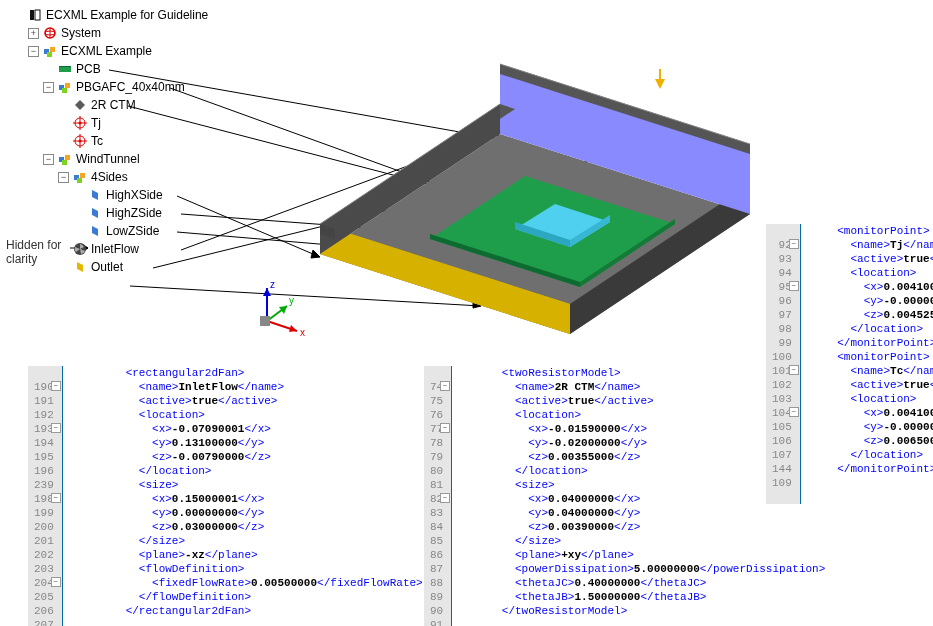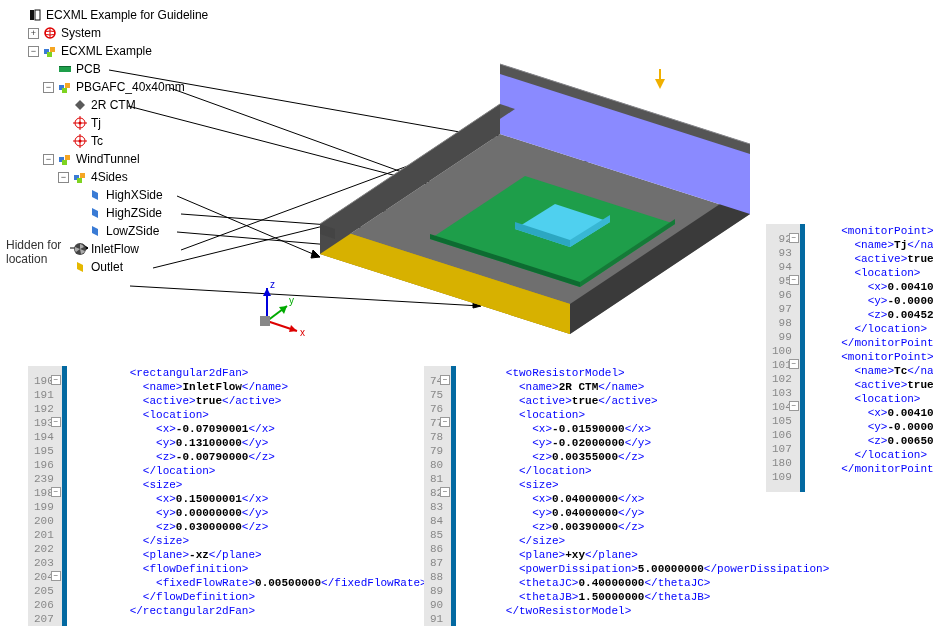--- a/index.html
+++ b/index.html
@@ -67,22 +67,22 @@
     position: absolute;
     font-family: Consolas, "Courier New", monospace;
     font-size: 11px;
     line-height: 14px;
     display: flex;
   }
   .gutter {
     background: #e6e6e6;
     color: #888;
     text-align: right;
-    padding: 8px 2px;
-    border-right: 5px solid #0369a1;
+    padding: 14px 2px;
+    border-right: 1px solid #0369a1;
   }
   .gutter .ln { display:block; padding: 0 6px 0 4px; position:relative;}
   .fold {
     position:absolute; right:-1px; top:1px;
     width:10px;height:10px;border:1px solid #999;background:#fff;
     font-size:8px;line-height:8px;text-align:center;color:#666;
   }
   .code {
     padding-left: 10px;
     white-space: pre;
@@ -264,21 +264,21 @@
         <svg viewBox="0 0 14 14">
           <polygon points="4,2 10,5 10,12 4,9" fill="#e5b800"></polygon>
         </svg>
       </span>
     <span class="tlabel">Outlet</span>
   </div>
 </div>
 
 <div class="annotation" style="left:6px; top:238px">
   <div>Hidden for</div>
-  <div>location</div>
+  <div>clarity</div>
 </div>
 
 <svg class="render3d" viewBox="0 0 500 340">
 
   <polygon points="60,250 310,330 490,210 240,130" fill="#6f6f6f"></polygon>
 
   <polygon points="60,250 310,330 310,300 60,220" fill="#c9a400"></polygon>
   <polygon points="60,250 310,330 310,300 60,220" fill="#d8b200" opacity="0.9"></polygon>
 
   <polygon points="310,330 490,210 490,180 310,300" fill="#3a3a3a"></polygon>
@@ -441,21 +441,21 @@
       <span class="ln">98</span>
       <span class="ln">99</span>
       <span class="ln">100</span>
       <span class="ln">101<span class="fold">−</span></span>
       <span class="ln">102</span>
       <span class="ln">103</span>
       <span class="ln">104<span class="fold">−</span></span>
       <span class="ln">105</span>
       <span class="ln">106</span>
       <span class="ln">107</span>
-      <span class="ln">180</span>
+      <span class="ln">144</span>
       <span class="ln">109</span>
     </div>
   <div class="code" id="c3">    <span class="tag">&lt;monitorPoint&gt;</span>
       <span class="tag">&lt;name&gt;</span><span class="txt">Tj</span><span class="tag">&lt;/name&gt;</span>
       <span class="tag">&lt;active&gt;</span><span class="txt">true</span><span class="tag">&lt;/active&gt;</span>
       <span class="tag">&lt;location&gt;</span>
         <span class="tag">&lt;x&gt;</span><span class="txt">0.00410000</span>
         <span class="tag">&lt;y&gt;</span><span class="txt">-0.00000000</span>
         <span class="tag">&lt;z&gt;</span><span class="txt">0.00452500</span>
       <span class="tag">&lt;/location&gt;</span>

